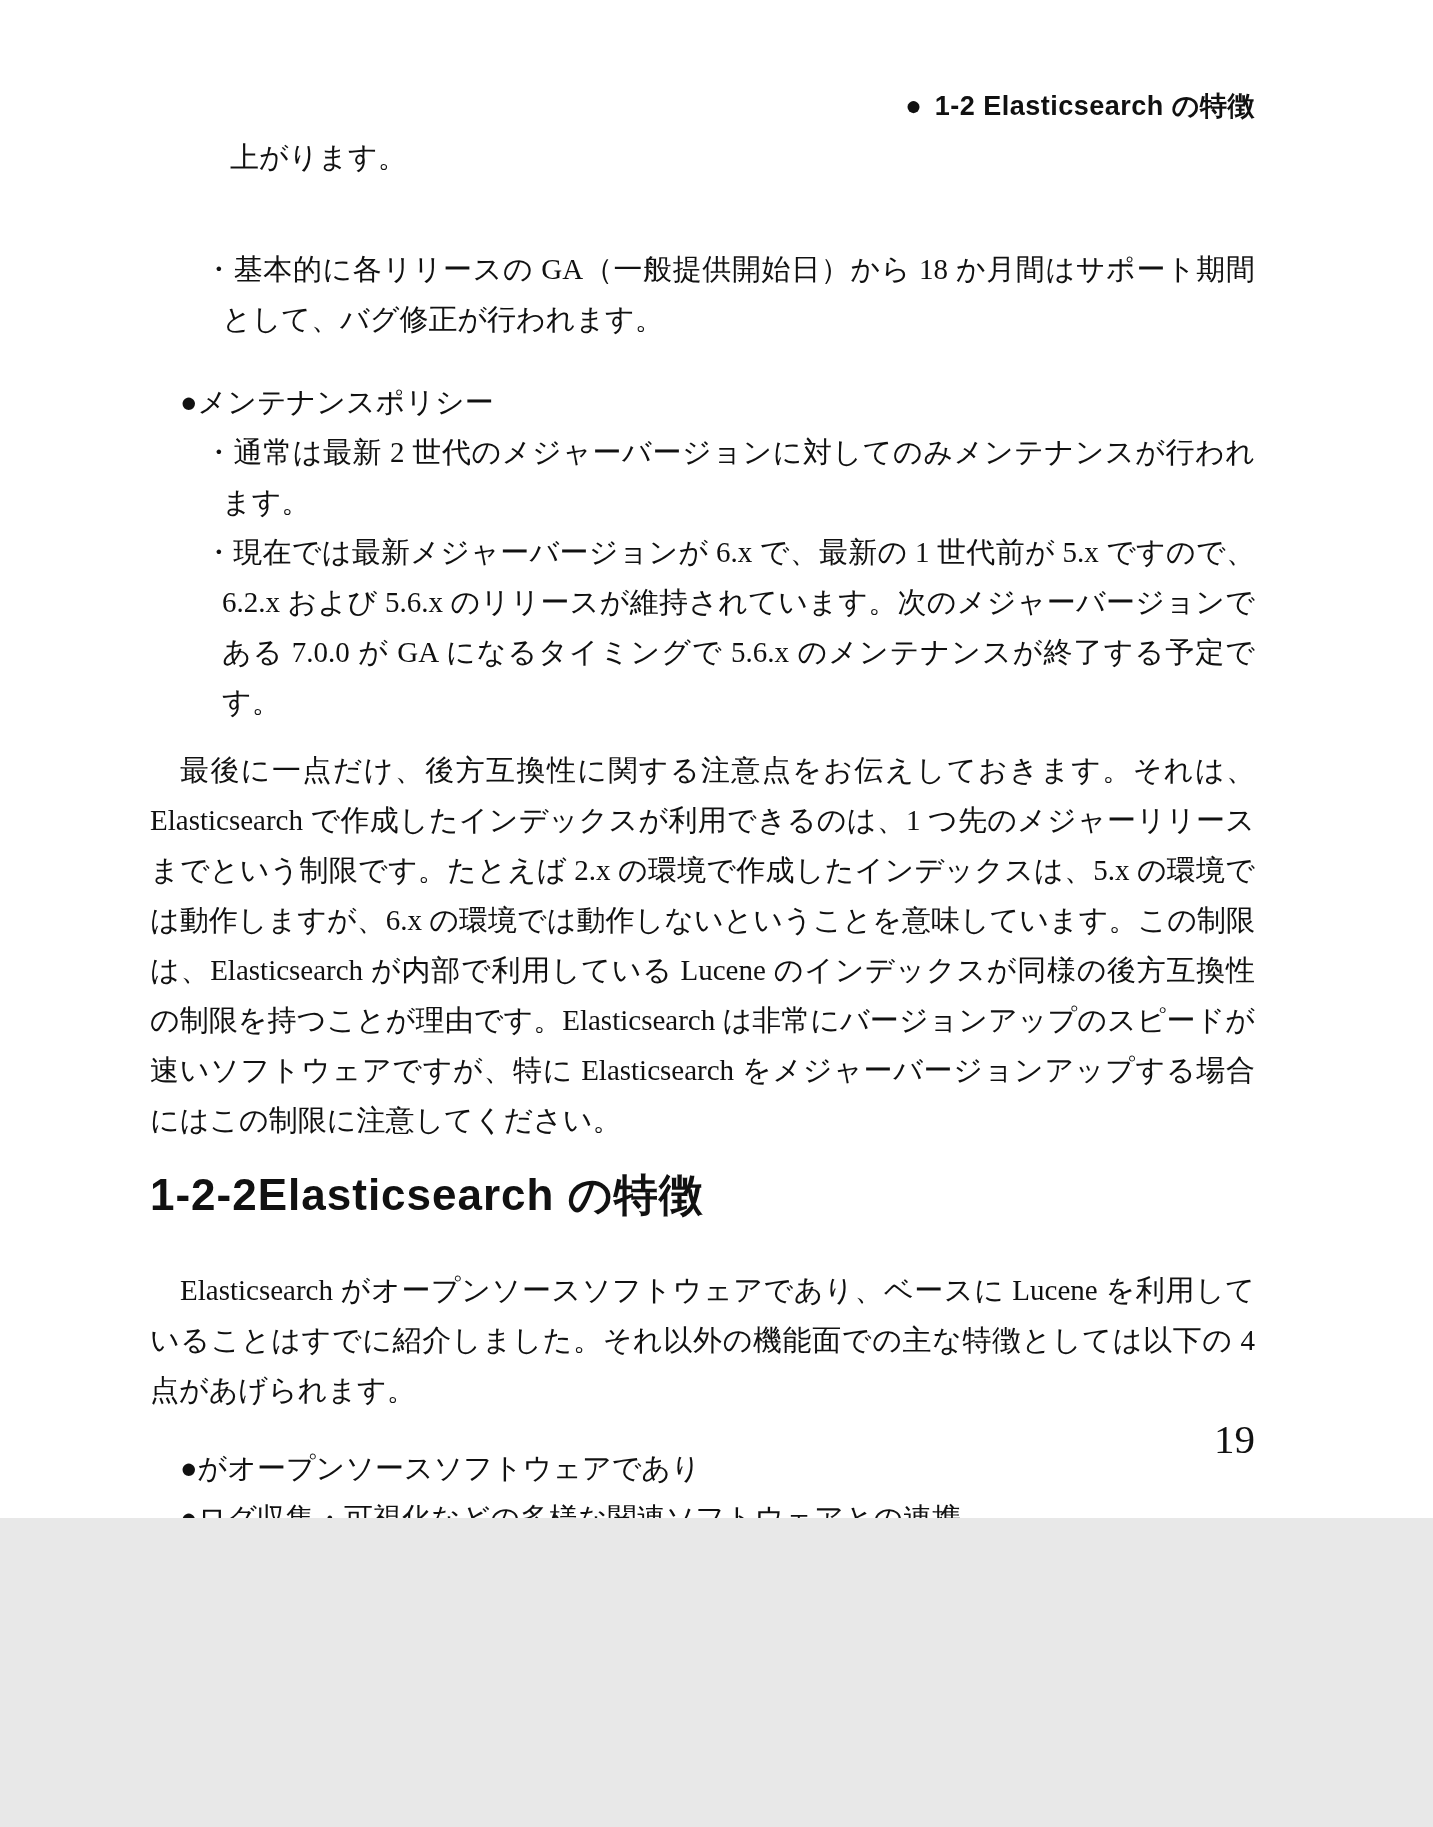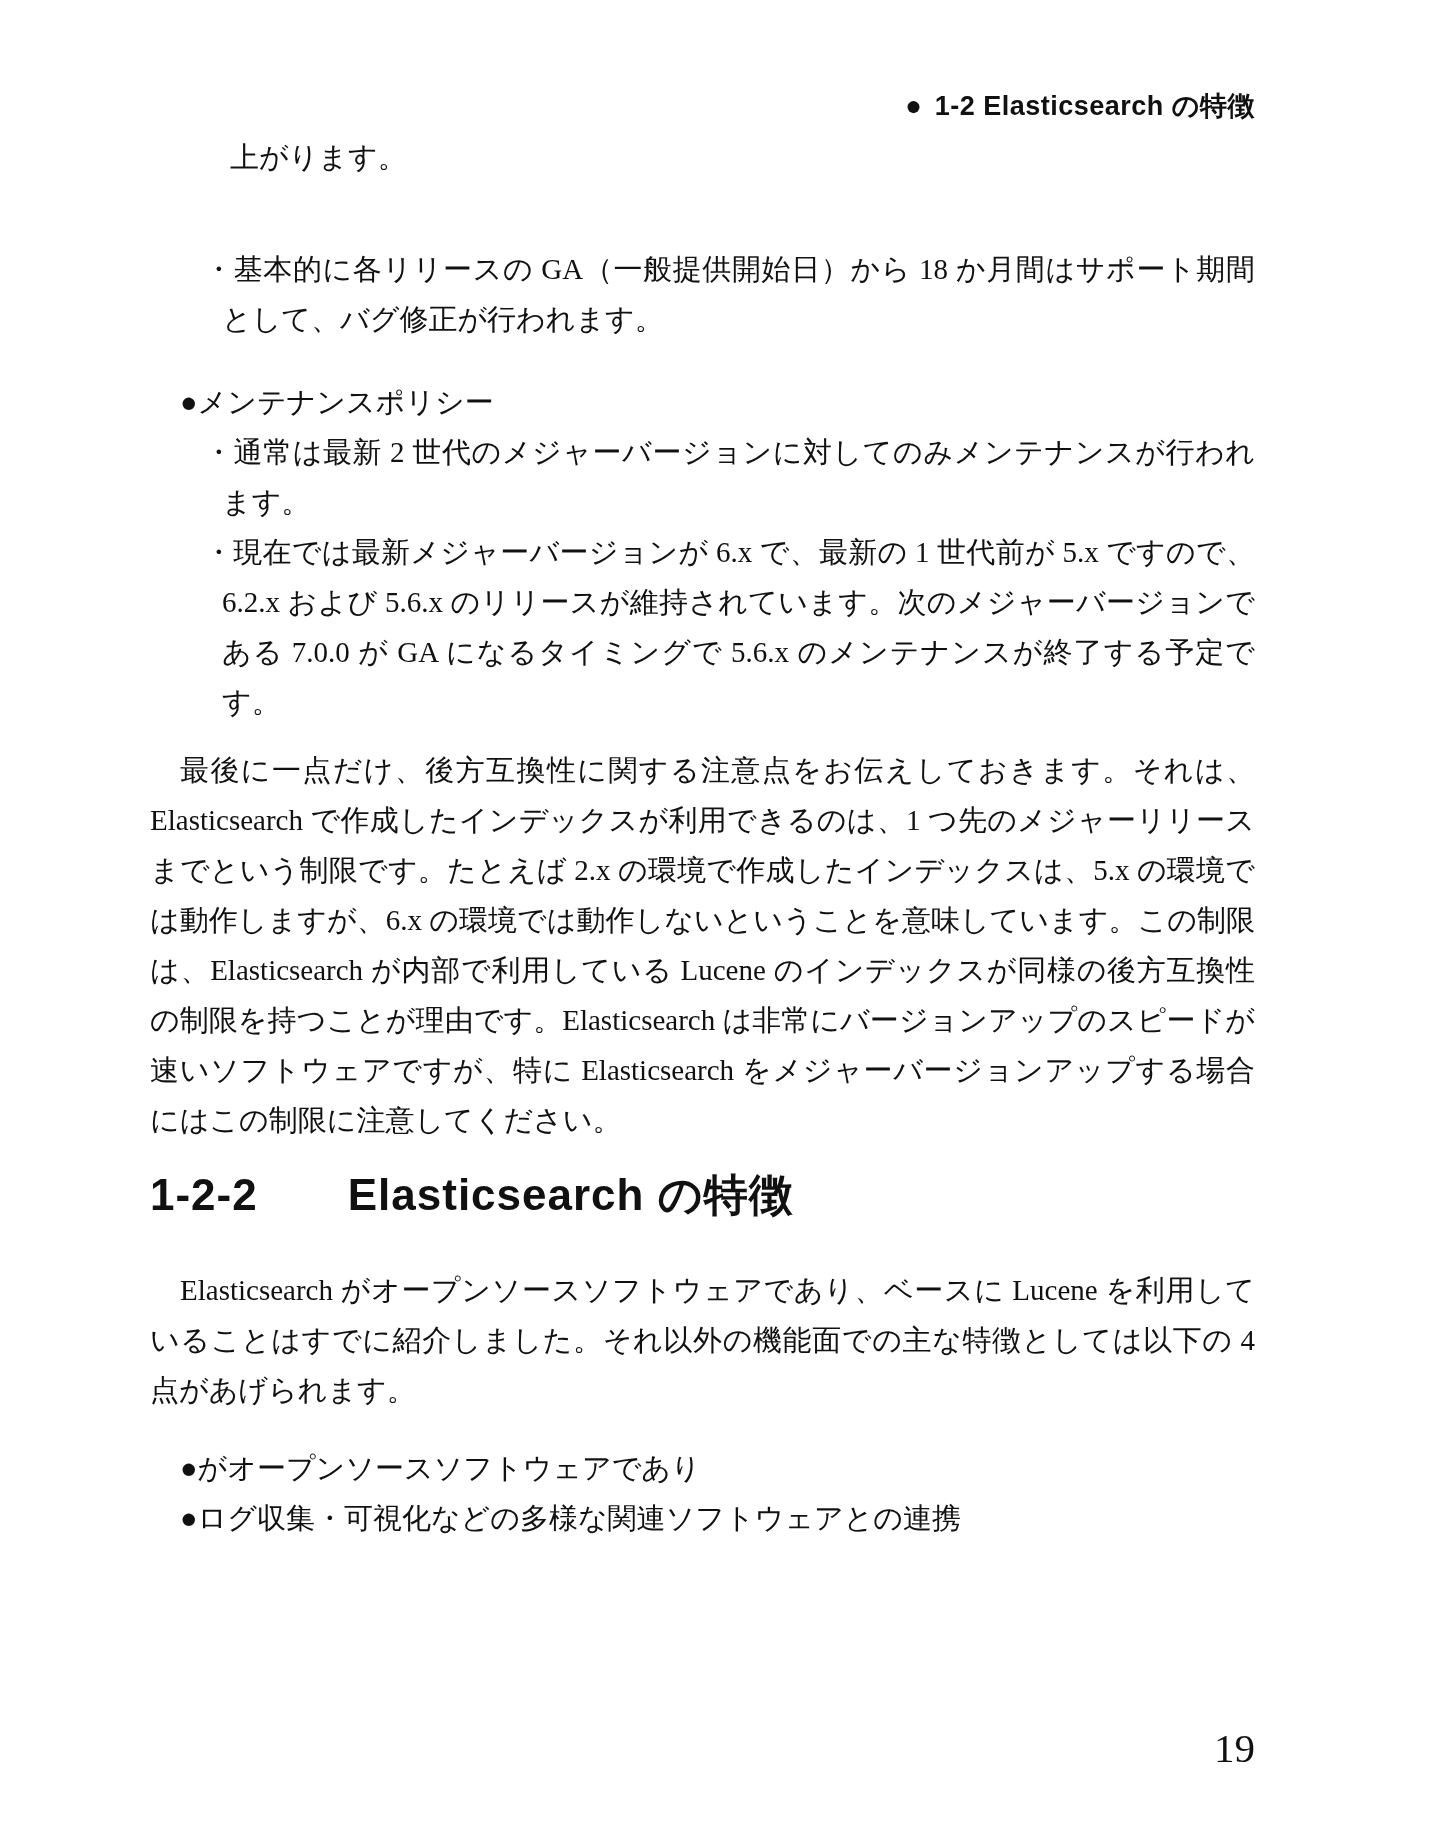--- a/index.html
+++ b/index.html
@@ -1,20 +1,20 @@
 <!DOCTYPE html>
 <html lang="ja"><head>
 <meta charset="utf-8">
 <style>
   * { margin: 0; padding: 0; box-sizing: border-box; }
   html, body { background: #e8e8e8; }
   .page {
     position: relative;
     width: 1433px;
-    height: 1827px;
+    height: 1518px;
     margin: 0 auto;
     background: #ffffff;
     color: #111111;
     font-family: "Liberation Serif", "DejaVu Serif", serif;
     font-size: 29px;
     overflow: hidden;
   }
   .running-header {
     position: absolute;
     top: 88px;
@@ -50,21 +50,21 @@
   .sec-heading {
     margin-top: 20px;
     height: 60px;
     line-height: 60px;
     font-family: "Liberation Sans", "DejaVu Sans", sans-serif;
     font-size: 44px;
     font-weight: bold;
     letter-spacing: 1px;
     white-space: nowrap;
   }
-  .sec-num { margin-right: 90px; }
+  .sec-num { }
   .para-features-intro { margin-top: 40px; }
   .features { margin-top: 28px; list-style: none; }
   .features li {
     line-height: 50px;
     padding-left: 30px;
     white-space: nowrap;
   }
   .para-outro { margin-top: 15px; }
   .page-number {
     position: absolute;

